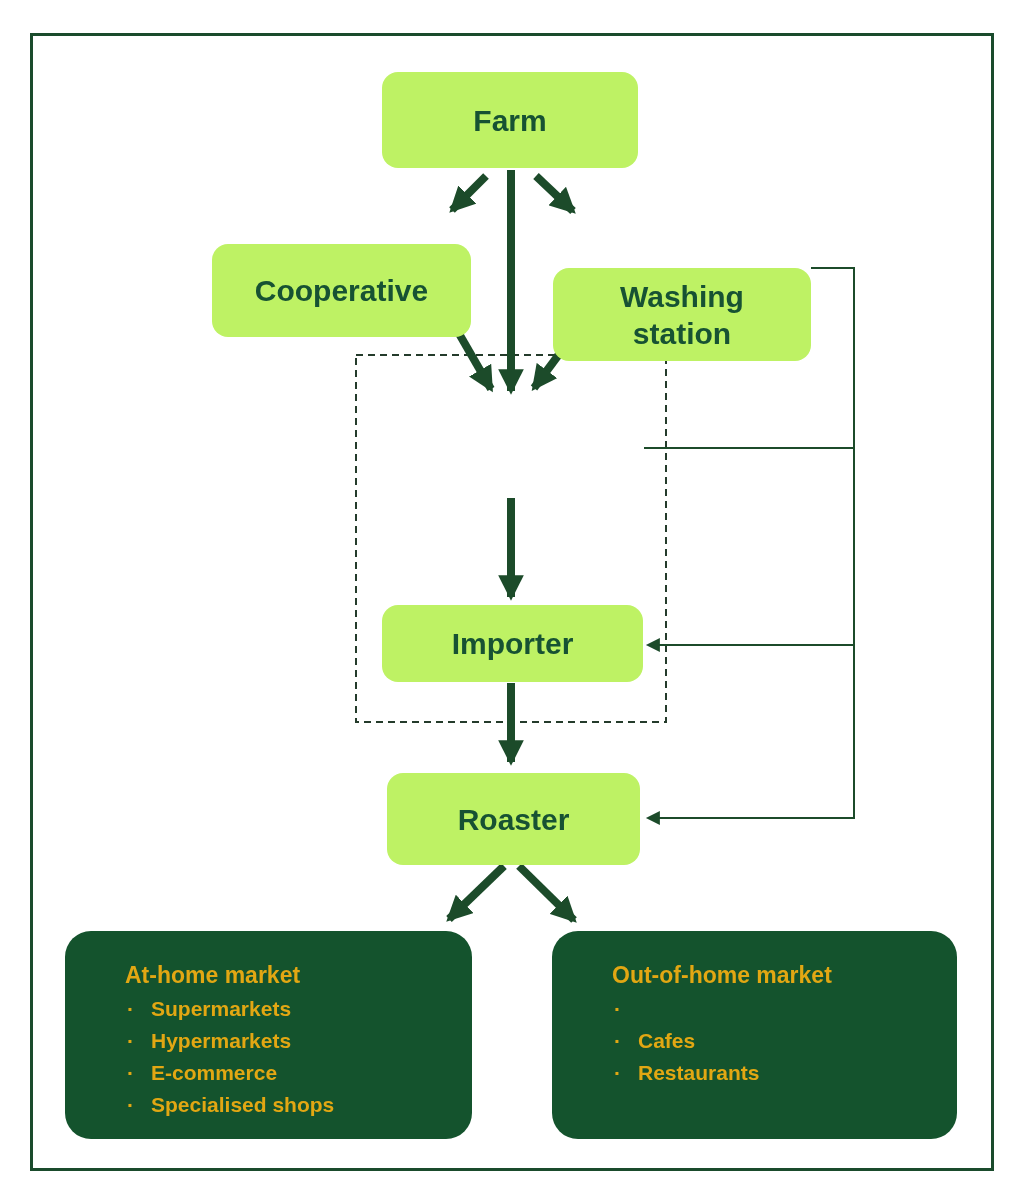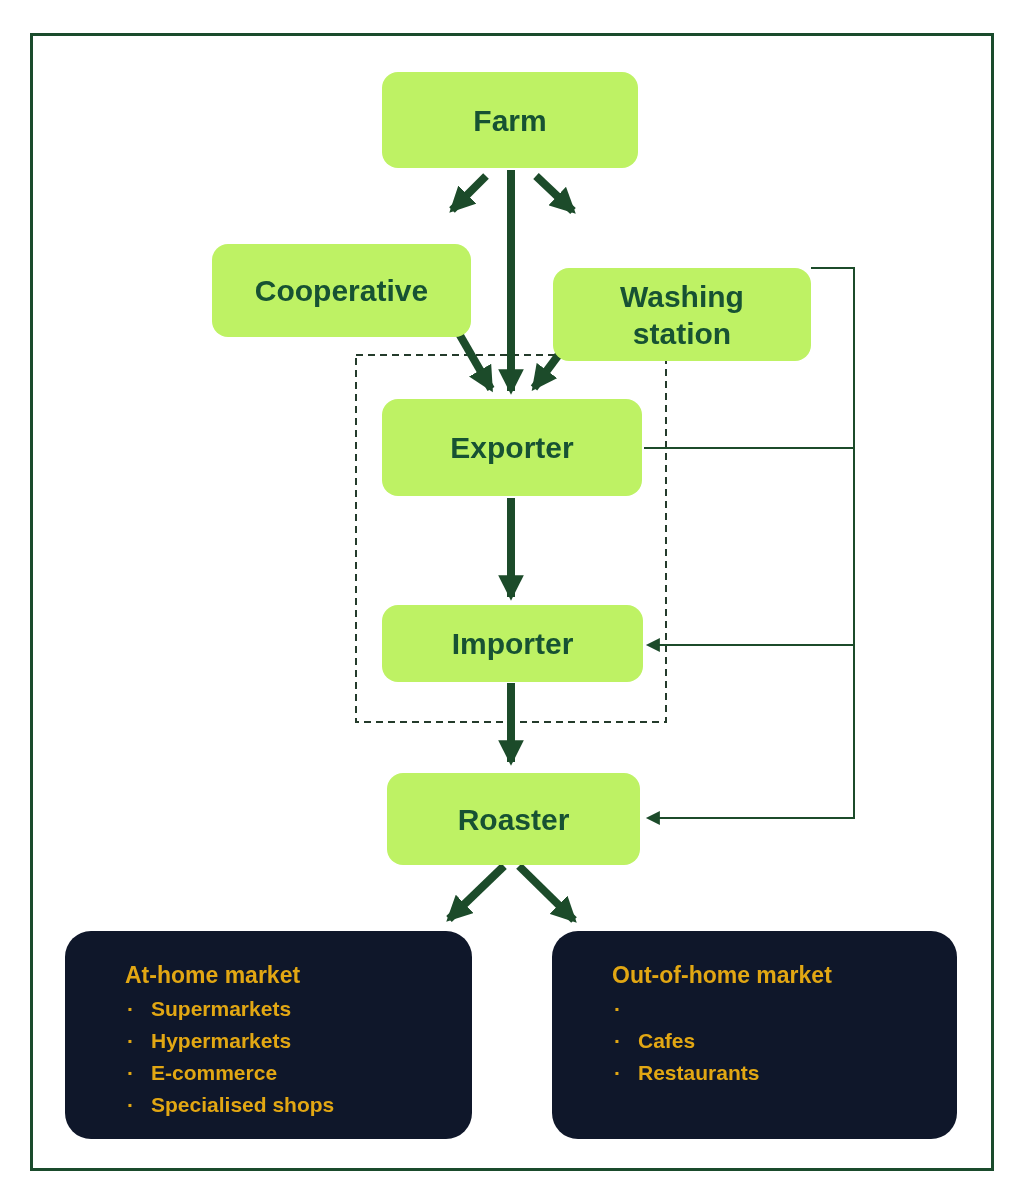--- a/index.html
+++ b/index.html
@@ -18,21 +18,21 @@
     color:#175233;font-weight:bold;font-size:30px;line-height:37px;
   }
   #node-farm{left:382px;top:72px;width:256px;height:96px;}
   #node-cooperative{left:212px;top:220px;width:259px;height:93px;margin-top:24px;}
   #node-washing{left:553px;top:220px;width:258px;height:93px;margin-top:48px;}
   #node-washing .wrap{display:inline-block;max-width:180px;}
   #node-exporter{left:382px;top:399px;width:260px;height:97px;}
   #node-importer{left:382px;top:605px;width:261px;height:77px;}
   #node-roaster{left:387px;top:773px;width:253px;height:92px;}
   .market{
-    position:absolute;background:#0f172a;border-radius:26px;box-sizing:border-box;
+    position:absolute;background:#14532d;border-radius:26px;box-sizing:border-box;
     color:#E2A713;font-weight:bold;padding:30px 20px 0 60px;
   }
   #market-athome{left:65px;top:931px;width:407px;height:208px;}
   #market-outofhome{left:552px;top:931px;width:405px;height:208px;}
   .market .mkt-title{font-size:23px;line-height:28px;margin-bottom:8px;}
   .market .row{display:flex;font-size:21px;line-height:24px;margin-bottom:8px;}
   .market .dot{width:24px;flex:0 0 24px;font-size:21px;padding-left:2px;}
 </style>
 </head>
 <body>
@@ -73,23 +73,20 @@
   </div>
 
   <div class="node" id="node-cooperative">
     <span>Cooperative</span>
   </div>
 
   <div class="node" id="node-washing">
     <span class="wrap">Washing station</span>
   </div>
 
-  <div class="node" id="node-exporter">
-    <span>Exporter</span>
-  </div>
 
   <div class="node" id="node-importer">
     <span>Importer</span>
   </div>
 
   <div class="node" id="node-roaster">
     <span>Roaster</span>
   </div>
 
   <div class="market" id="market-athome">

